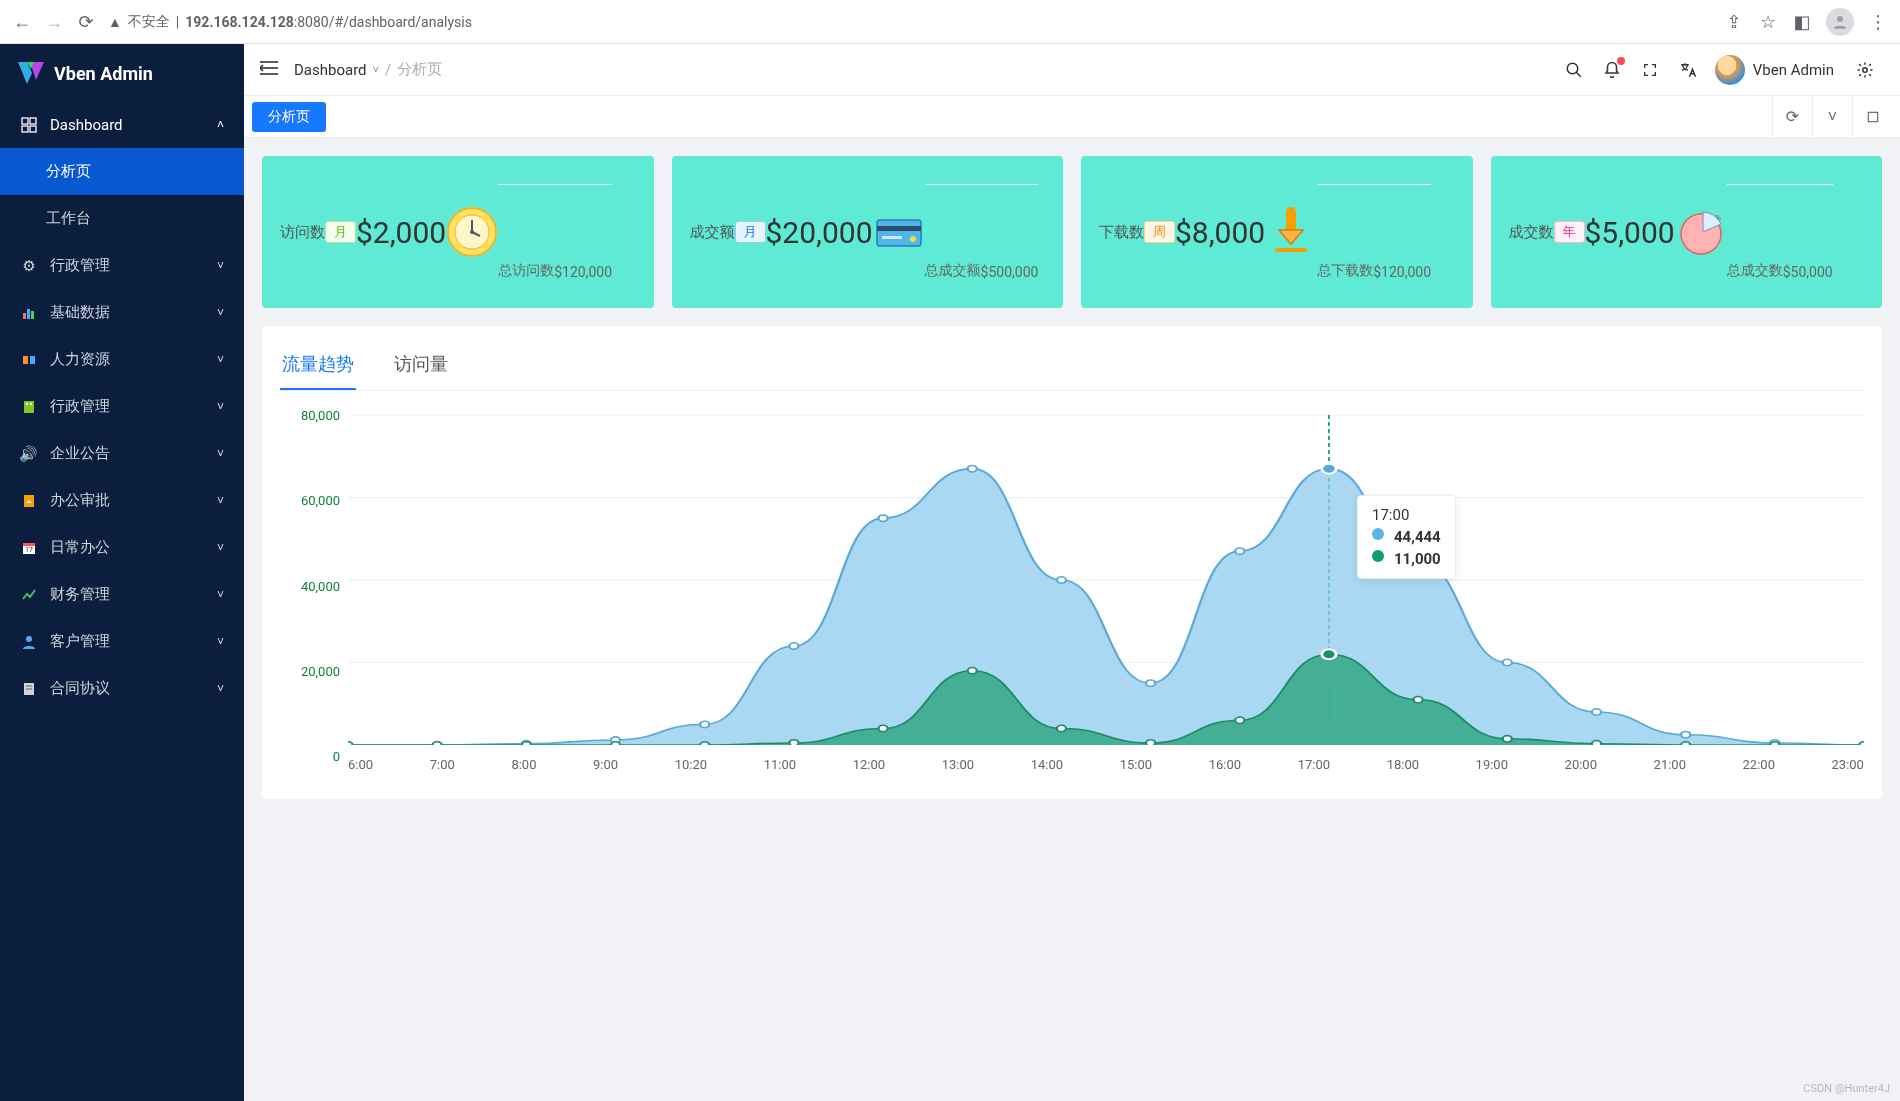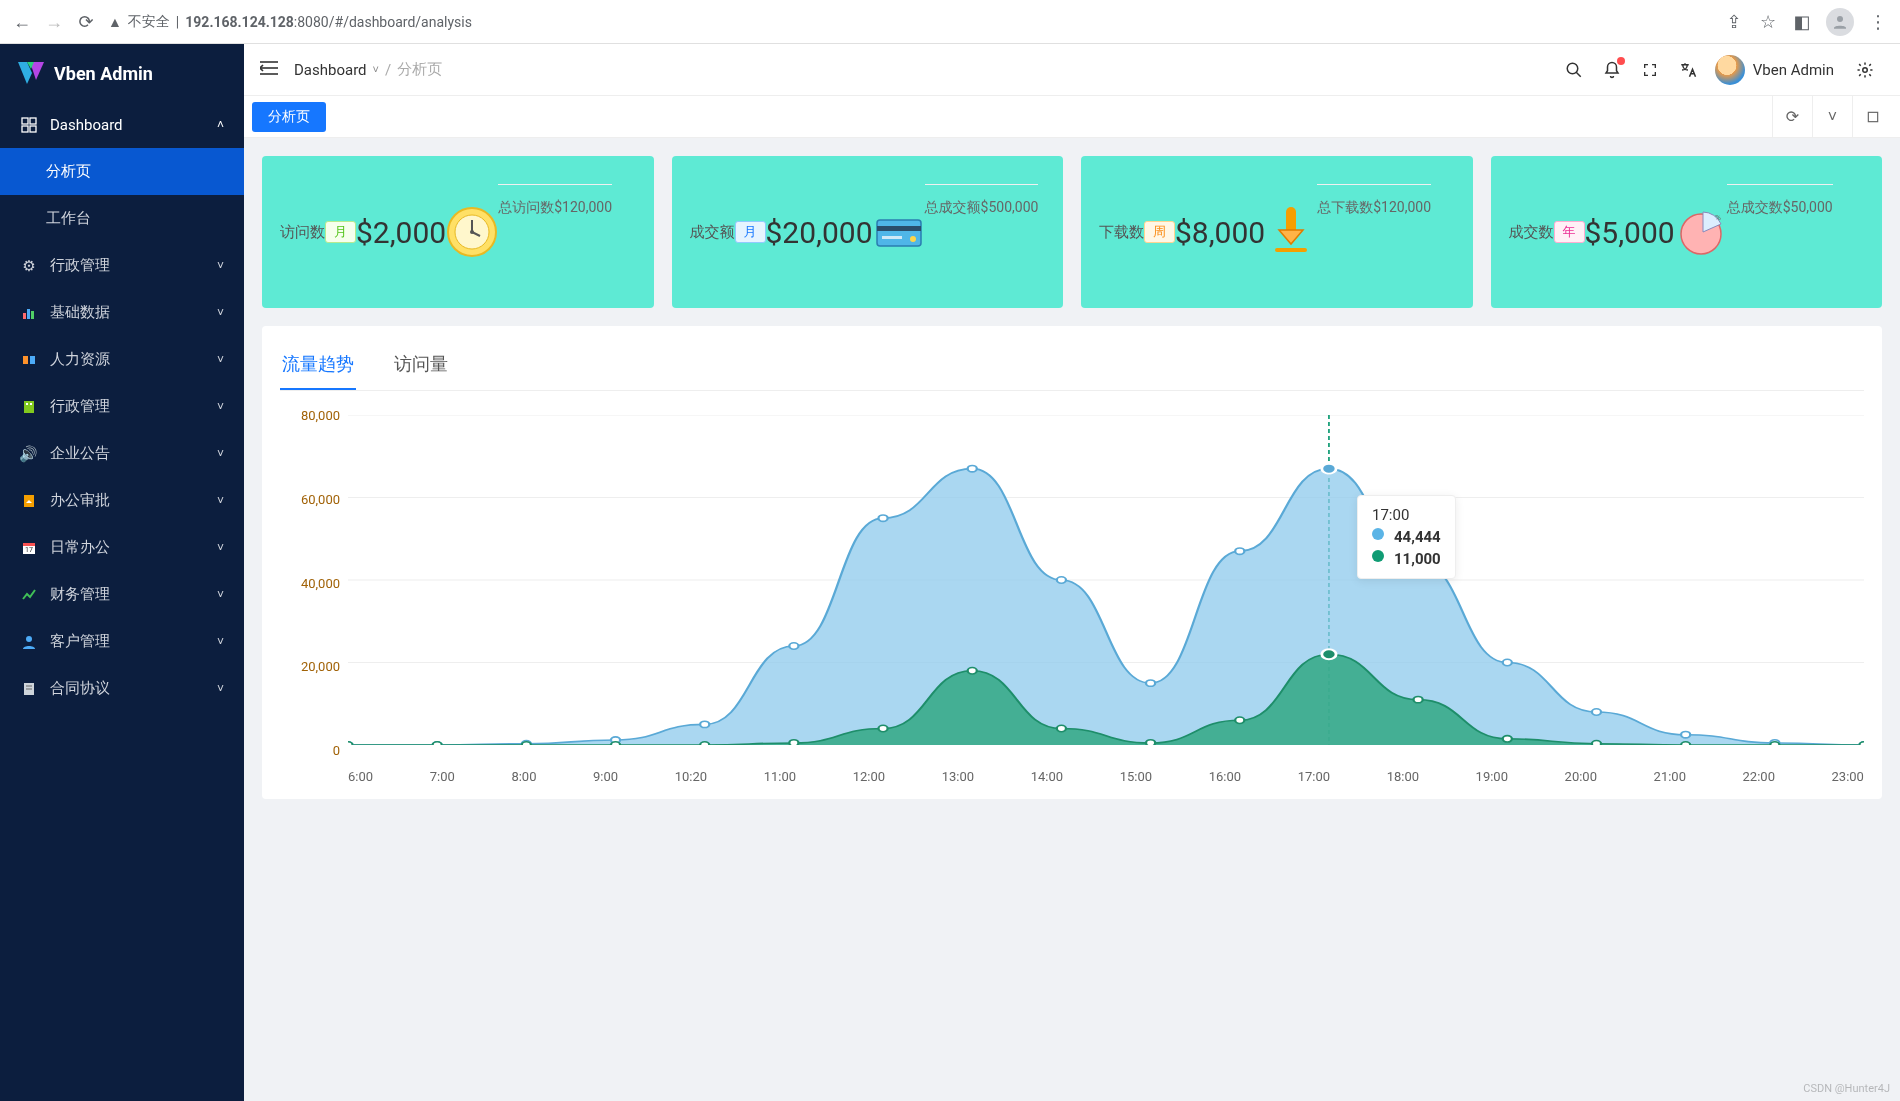--- a/index.html
+++ b/index.html
@@ -53,32 +53,32 @@
 .card .row { display: flex; align-items: center; justify-content: space-between; }
 .card .title { font-size: 15px; color: #555; }
 .badge { border: 1px solid; border-radius: 3px; padding: 1px 8px; font-size: 13px; }
 .badge.green { color: #52c41a; border-color: #b7eb8f; background: #f6ffed; }
 .badge.blue  { color: #1677ff; border-color: #91caff; background: #e6f4ff; }
 .badge.gold  { color: #fa8c16; border-color: #ffd591; background: #fff7e6; }
 .badge.pink  { color: #eb2f96; border-color: #ffadd2; background: #fff0f6; }
 .card .mid { display: flex; align-items: center; justify-content: space-between; margin-top: 22px; margin-bottom: 22px; }
 .card .value { font-size: 30px; }
 .card .eicon { width: 52px; height: 52px; }
-.card .bottom { display: flex; align-items: flex-start; justify-content: space-between; border-top: 1px solid #f0f0f0; padding-top: 14px; font-size: 14px; color: #666; }
+.card .bottom { display: flex; align-items: flex-end; justify-content: space-between; border-top: 1px solid #f0f0f0; padding-top: 14px; font-size: 14px; color: #666; }
 
 
 .panel { background: #fff; border-radius: 4px; margin-top: 18px; padding: 14px 18px 24px; }
 .panel .tabs { display: flex; gap: 36px; border-bottom: 1px solid #eee; }
 .panel .tab { padding: 12px 2px; font-size: 18px; color: #555; cursor: pointer; border-bottom: 2px solid transparent; }
 .panel .tab.active { color: #1677ff; border-bottom-color: #1677ff; }
 .chart-wrap { margin-top: 24px; position: relative; }
-.yaxis { position: absolute; left: 0; top: 0; bottom: 10px; width: 60px; display: flex; flex-direction: column; justify-content: space-between; font-size: 13px; color: #a16207; text-align: right; }
+.yaxis { position: absolute; left: 0; top: 0; bottom: 4px; width: 60px; display: flex; flex-direction: column; justify-content: space-between; font-size: 13px; color: #15803d; text-align: right; }
 .yaxis div { transform: translateY(-50%); }
 .plot { margin-left: 68px; position: relative; }
-.xaxis { display: flex; justify-content: space-between; margin-left: 68px; margin-top: 24px; font-size: 13px; color: #666; }
+.xaxis { display: flex; justify-content: space-between; margin-left: 68px; margin-top: 12px; font-size: 13px; color: #666; }
 
 .tooltip { position: absolute; background: #fff; border: 1px solid #eee; border-radius: 4px; box-shadow: 0 2px 10px rgba(0,0,0,.08); padding: 10px 14px; font-size: 15px; }
 .tooltip .ttrow { display: flex; align-items: flex-start; gap: 10px; margin-top: 4px; }
 .tooltip .dot { width: 12px; height: 12px; border-radius: 50%; display: inline-block; }
 
 .watermark { position: fixed; right: 10px; bottom: 6px; font-size: 11px; color: rgba(0,0,0,.25); }
 </style>
 </head>
 <body>
 

